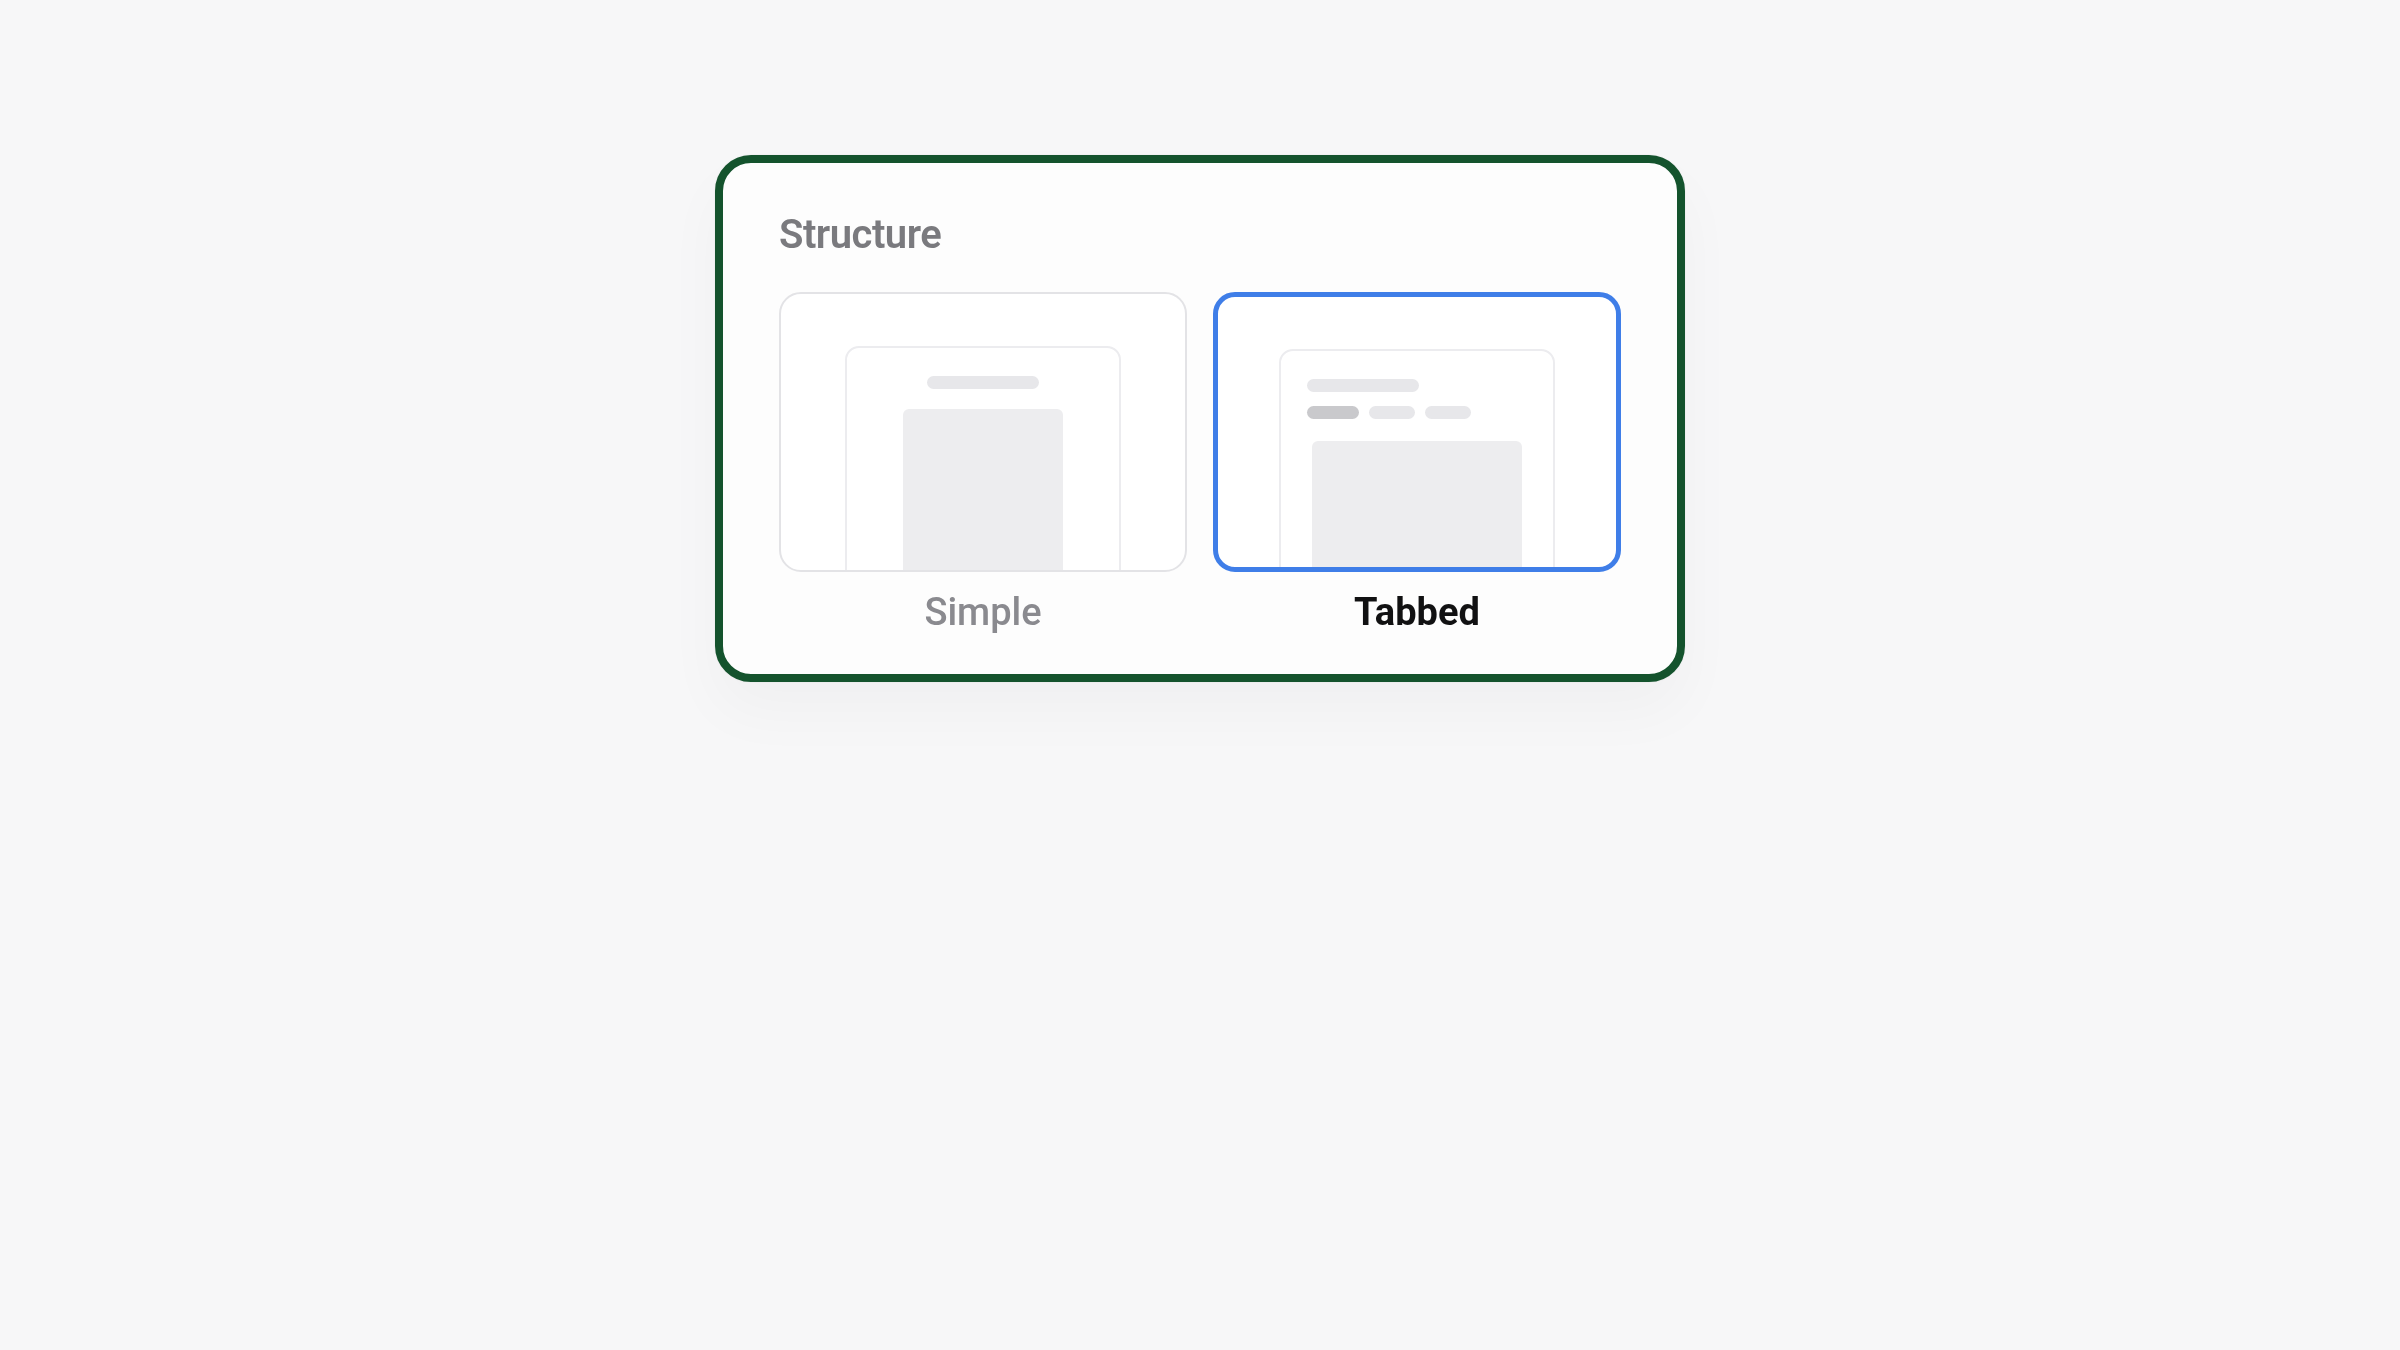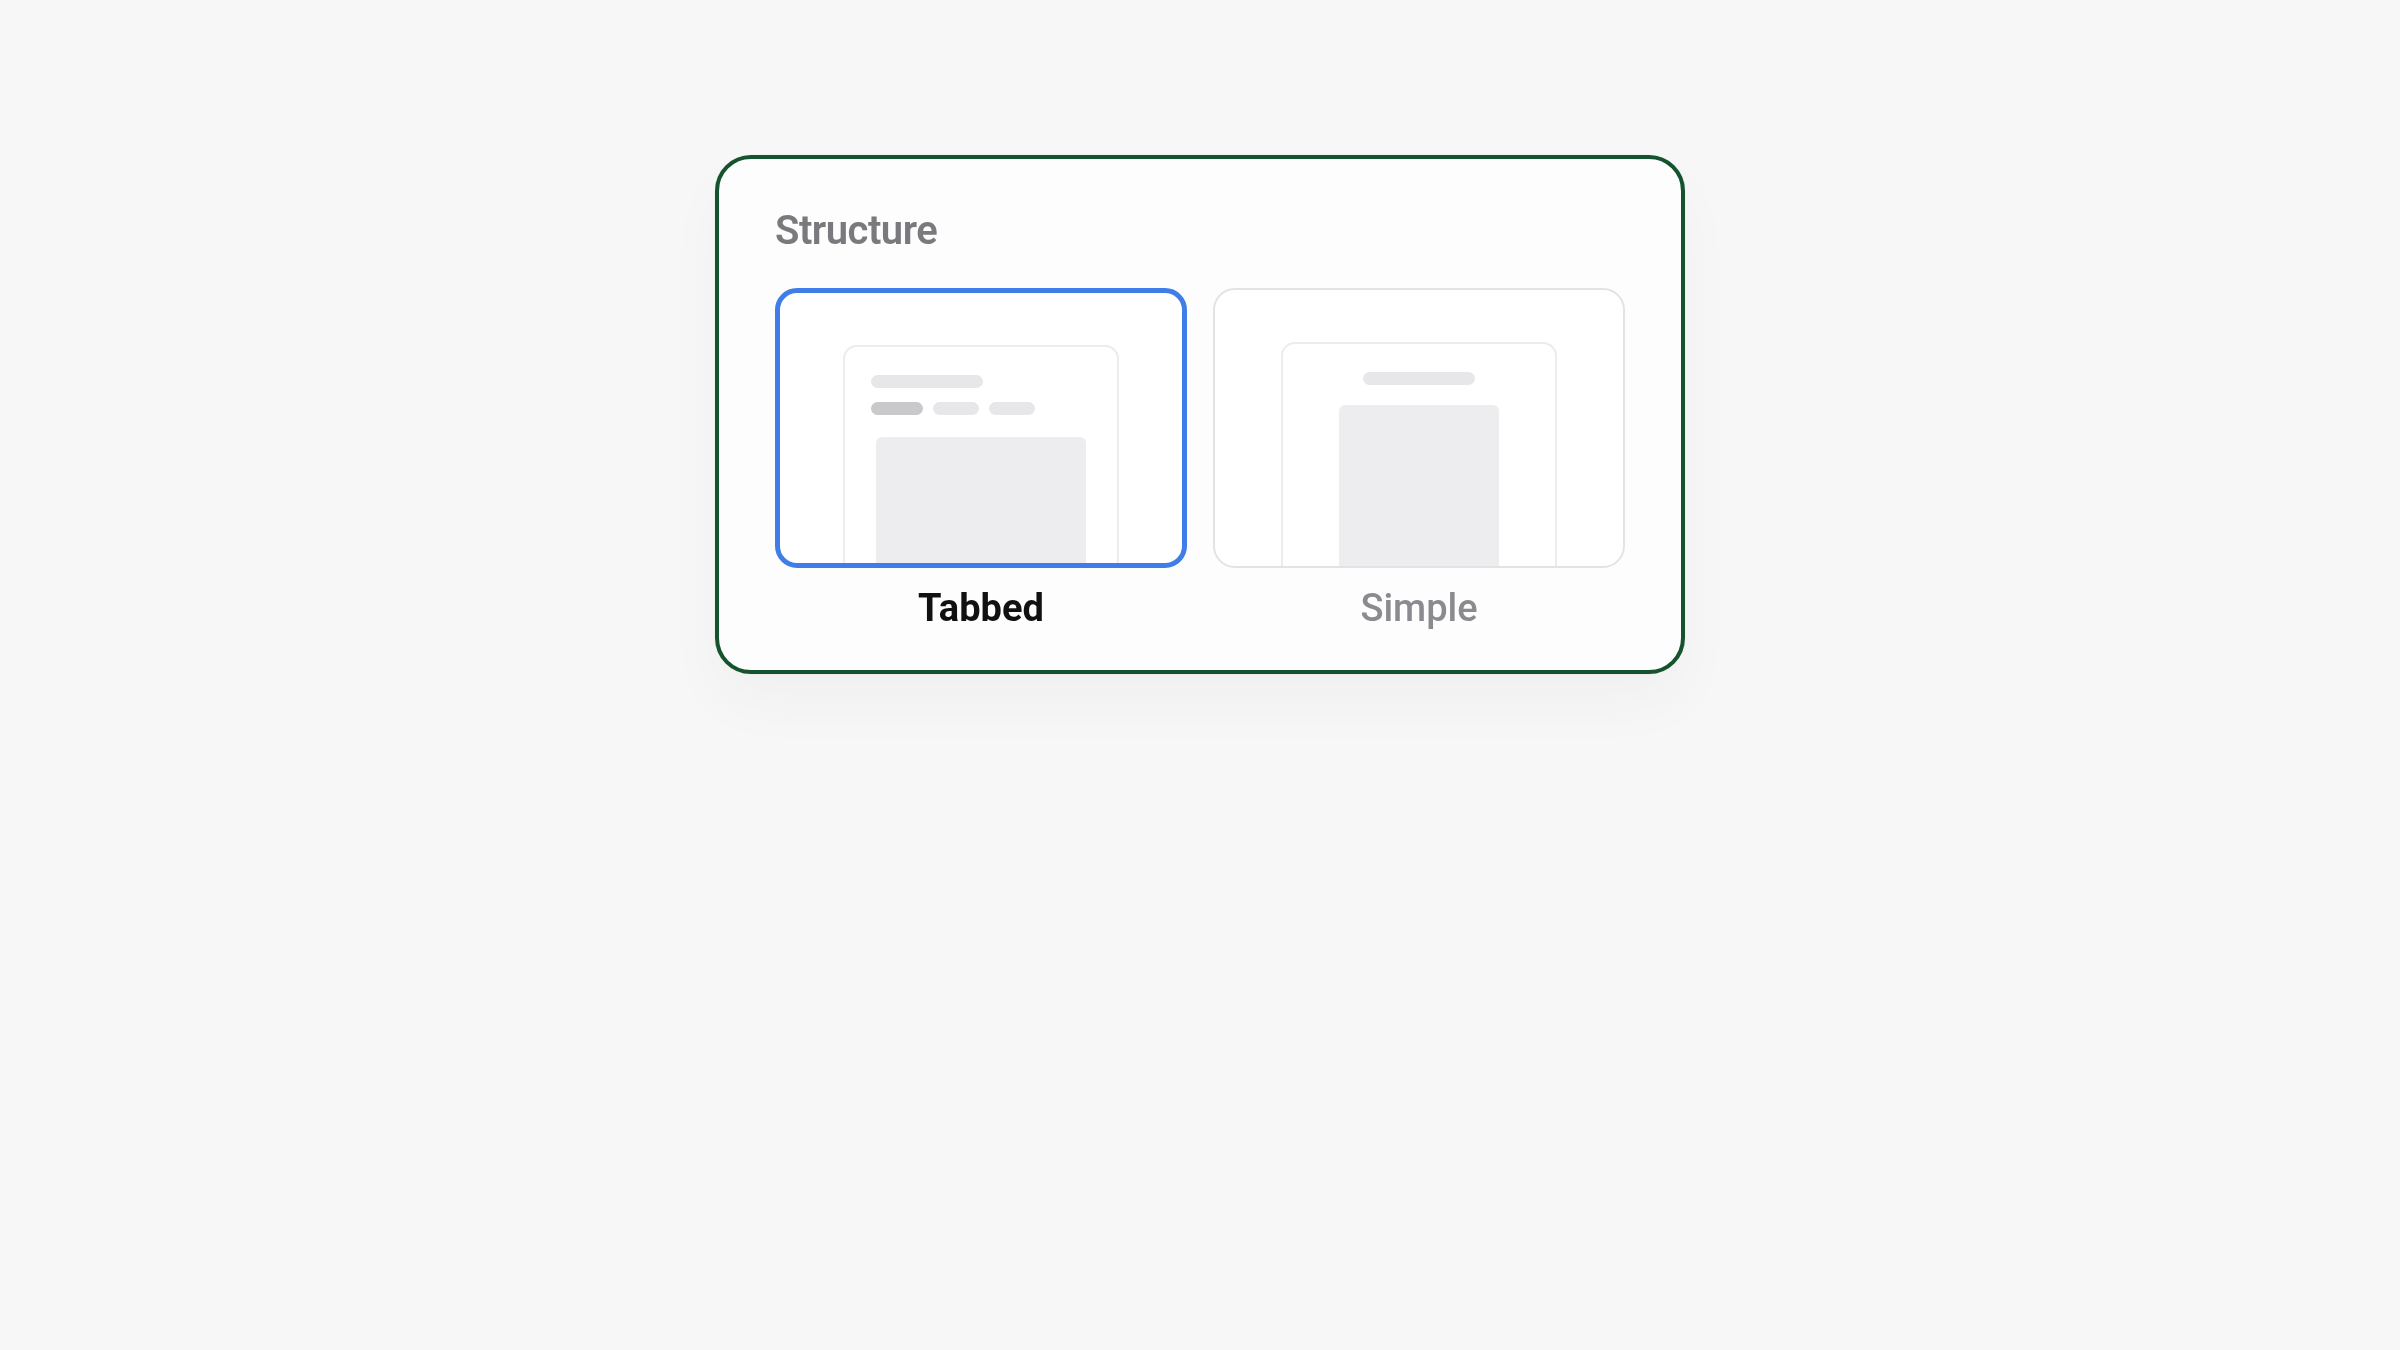--- a/index.html
+++ b/index.html
@@ -9,21 +9,21 @@
     font-family: -apple-system, BlinkMacSystemFont, "Segoe UI", Roboto, Helvetica, Arial, sans-serif;
     display: flex;
     align-items: flex-start;
     justify-content: center;
   }
 
   .panel {
     margin-top: 155px;
     width: 970px;
     background: #fdfdfd;
-    border: 4px solid #14532d;
+    border: 8px solid #14532d;
     border-radius: 36px;
     padding: 48px 56px 40px 56px;
     box-shadow: 0 0 0 1px rgba(0,0,0,0.02), 0 30px 60px rgba(0,0,0,0.03);
   }
 
   .panel-title {
     font-size: 40px;
     font-weight: 600;
     color: #7a7a7e;
     margin-bottom: 34px;
@@ -133,39 +133,39 @@
   }
 </style>
 </head>
 <body>
 
 <div class="panel">
   <div class="panel-title">Structure</div>
 
   <div class="options">
 
+    <div class="option">
+      <div class="thumb">
+        <div class="inner-page">
+          <div class="mock-title-bar"></div>
+          <div class="mock-body"></div>
+        </div>
+      </div>
+      <div class="option-label">Simple</div>
+    </div>
+
     <div class="option selected">
       <div class="thumb">
         <div class="inner-page tabbed">
           <div class="mock-title-bar"></div>
           <div class="mock-tabs">
             <div class="mock-tab active"></div>
             <div class="mock-tab t2"></div>
             <div class="mock-tab t3"></div>
           </div>
           <div class="mock-body"></div>
         </div>
       </div>
       <div class="option-label">Tabbed</div>
     </div>
 
-    <div class="option">
-      <div class="thumb">
-        <div class="inner-page">
-          <div class="mock-title-bar"></div>
-          <div class="mock-body"></div>
-        </div>
-      </div>
-      <div class="option-label">Simple</div>
-    </div>
-
   </div>
 </div>
 
 </body></html>

